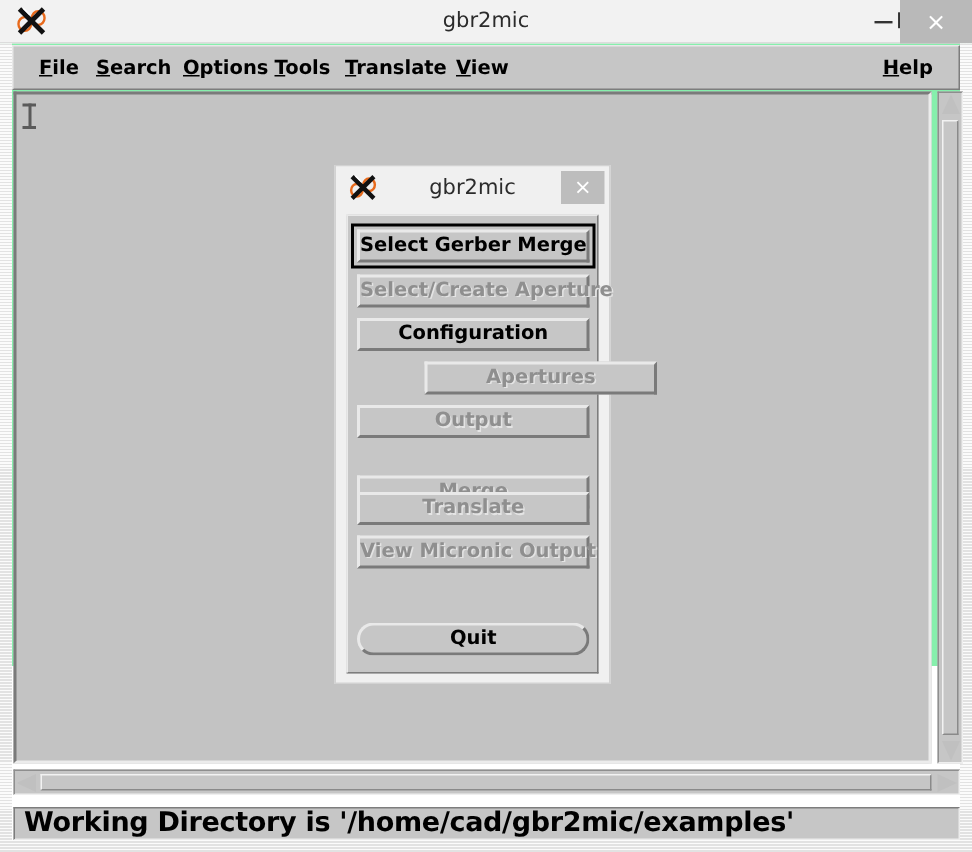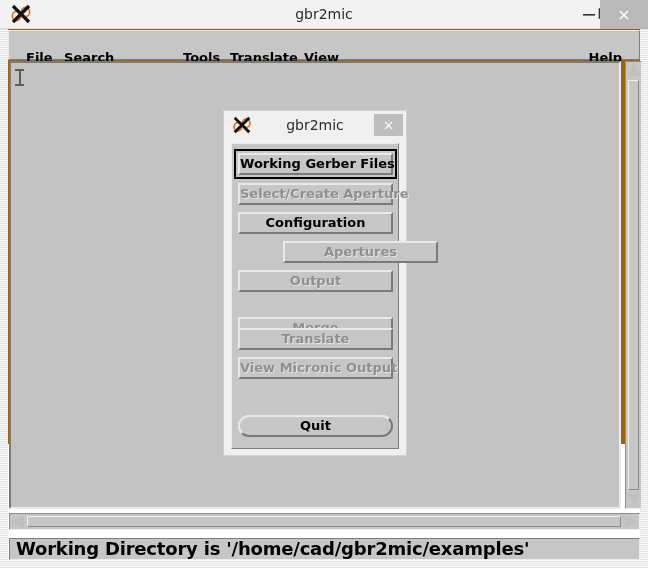--- a/index.html
+++ b/index.html
@@ -15,21 +15,21 @@
     font-family: "DejaVu Sans", sans-serif;
     -webkit-font-smoothing: none;
   }
 
   
   .window {
     position: absolute;
     left: 0; top: 0;
     width: 648px;
     height: 444px;
-    background: #a16207;
+    background: #86efac;
     box-sizing: border-box;
   }
 
   
   .titlebar {
     position: absolute;
     left: 0; top: 0;
     width: 648px;
     height: 29px;
     background: #f2f2f2;
@@ -96,21 +96,21 @@
     height: 30px;
     background: #c6c6c6;
     border-top: 1px solid #e8e8e8;
     border-left: 1px solid #e8e8e8;
     border-right: 1px solid #7d7d7d;
     border-bottom: 1px solid #7d7d7d;
     box-sizing: border-box;
   }
   .menu-item {
     position: absolute;
-    top: 16px;
+    top: 4px;
     height: 22px;
     line-height: 22px;
     padding: 0 7px;
     font-size: 13px;
     font-weight: bold;
     color: #000000;
     font-family: "DejaVu Sans", sans-serif;
     white-space: nowrap;
     cursor: default;
   }
@@ -381,20 +381,21 @@
     </div>
   </div>
 
   <div class="frame-left"></div>
   <div class="frame-right"></div>
   <div class="frame-bottom"></div>
 
   <div class="menubar">
     <div class="menu-item" style="left:10px;"><u>F</u>ile</div>
     <div class="menu-item" style="left:48px;"><u>S</u>earch</div>
+    <div class="menu-item" style="left:106px;"><u>O</u>ptions</div>
     <div class="menu-item" style="left:167px;"><u>T</u>ools</div>
     <div class="menu-item" style="left:214px;"><u>T</u>ranslate</div>
     <div class="menu-item" style="left:288px;"><u>V</u>iew</div>
     <div class="menu-item" style="right:10px;"><u>H</u>elp</div>
   </div>
 
   <div class="textarea-outer">
     <div class="caret">
         <i></i>
       </div>
@@ -429,21 +430,21 @@
       </div>
       <div class="dlg-title">gbr2mic</div>
       <div class="dlg-close">
         <span>×</span>
       </div>
     </div>
 
     <div class="dlg-body">
 
       <div class="btn-focus" style="top:5px;">
-        <div class="btn">Working Gerber Files</div>
+        <div class="btn">Select Gerber Merge</div>
       </div>
 
       <div class="btn disabled" style="top:39px;">Select/Create Aperture</div>
       <div class="btn" style="top:68px;">Configuration</div>
       <div class="btn disabled" style="top:97px;margin-left:45px;">Apertures</div>
       <div class="btn disabled" style="top:126px;">Output</div>
       <div class="btn disabled" style="top:173px;">Merge</div>
       <div class="btn disabled" style="top:184px;">Translate</div>
       <div class="btn disabled" style="top:213px;">View Micronic Output</div>
       <div class="btn" style="top:271px;border-radius:11px;">Quit</div>

